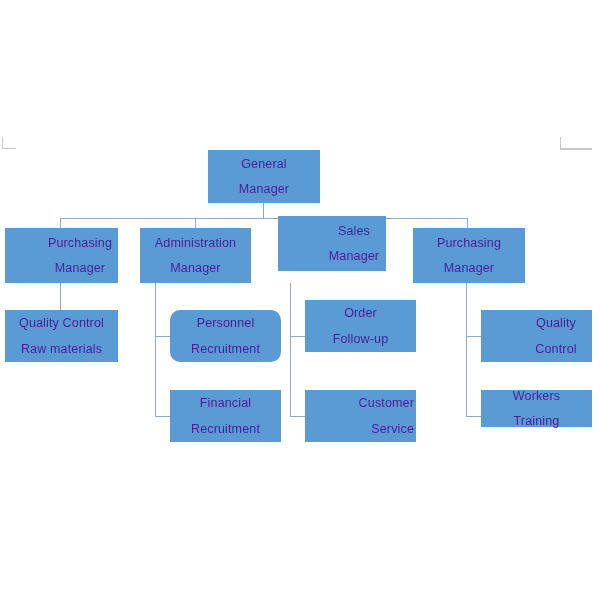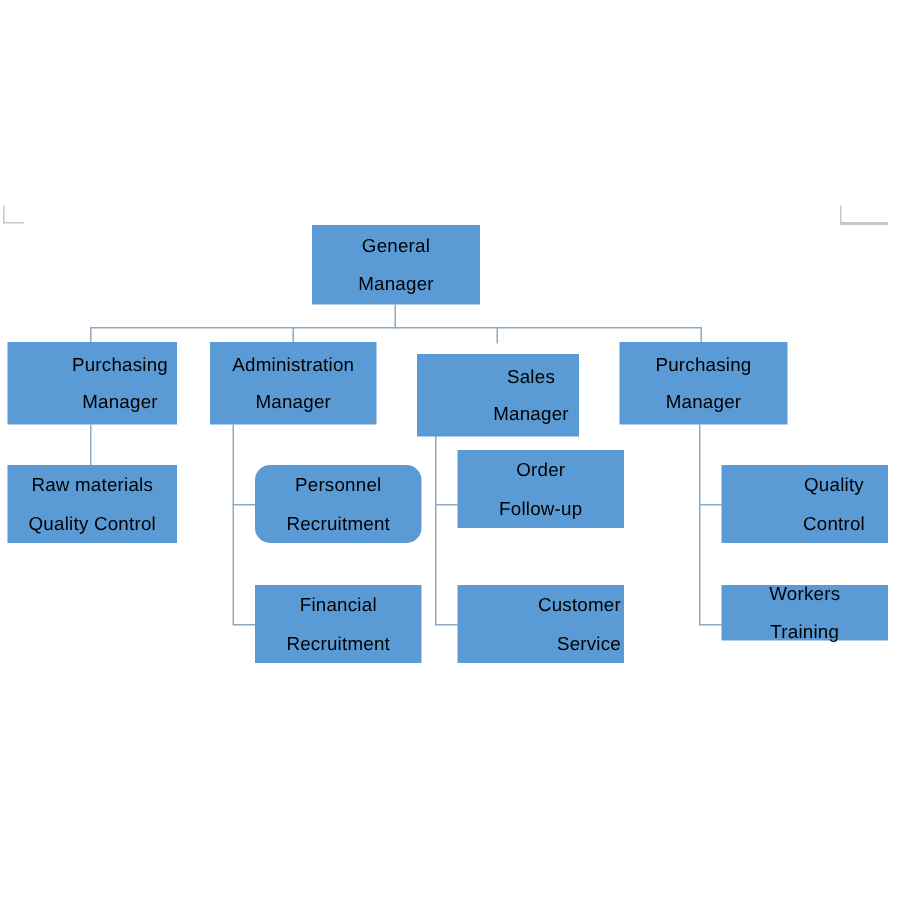--- a/index.html
+++ b/index.html
@@ -12,21 +12,21 @@
     position: relative;
     width: 600px;
     height: 600px;
     background: #ffffff;
     overflow: hidden;
     font-family: "Liberation Sans", sans-serif;
   }
   .node {
     position: absolute;
     background: #5B9BD5;
-    color: #000000;
+    color: #4c1d95;
     display: flex;
     flex-direction: column;
     align-items: center;
     justify-content: center;
     box-sizing: border-box;
     text-align: center;
     font-size: 12.5px;
     line-height: 1.0;
     letter-spacing: 0.15px;
     z-index: 3;
@@ -97,33 +97,33 @@
   <div class="node" style="left:5px; top:228px; width:113px; height:55px;padding-left:37px;">
     <span class="ln">Purchasing</span>
     <span class="ln">Manager</span>
   </div>
 
   <div class="node" style="left:140px; top:228px; width:111px; height:55px;">
     <span class="ln">Administration</span>
     <span class="ln">Manager</span>
   </div>
 
-  <div class="node" style="left:278px; top:236px; width:108px; height:55px;padding-left:44px;">
+  <div class="node" style="left:278px; top:216px; width:108px; height:55px;padding-left:44px;">
     <span class="ln">Sales</span>
     <span class="ln">Manager</span>
   </div>
 
   <div class="node" style="left:413px; top:228px; width:112px; height:55px;">
     <span class="ln">Purchasing</span>
     <span class="ln">Manager</span>
   </div>
 
   <div class="node" style="left:5px; top:310px; width:113px; height:52px;">
+    <span class="ln">Quality Control</span>
     <span class="ln">Raw materials</span>
-    <span class="ln">Quality Control</span>
   </div>
 
   <div class="node" style="left:170px; top:310px; width:111px; height:52px;border-radius:10px;">
     <span class="ln">Personnel</span>
     <span class="ln">Recruitment</span>
   </div>
 
   <div class="node" style="left:170px; top:390px; width:111px; height:52px;">
     <span class="ln">Financial</span>
     <span class="ln">Recruitment</span>

